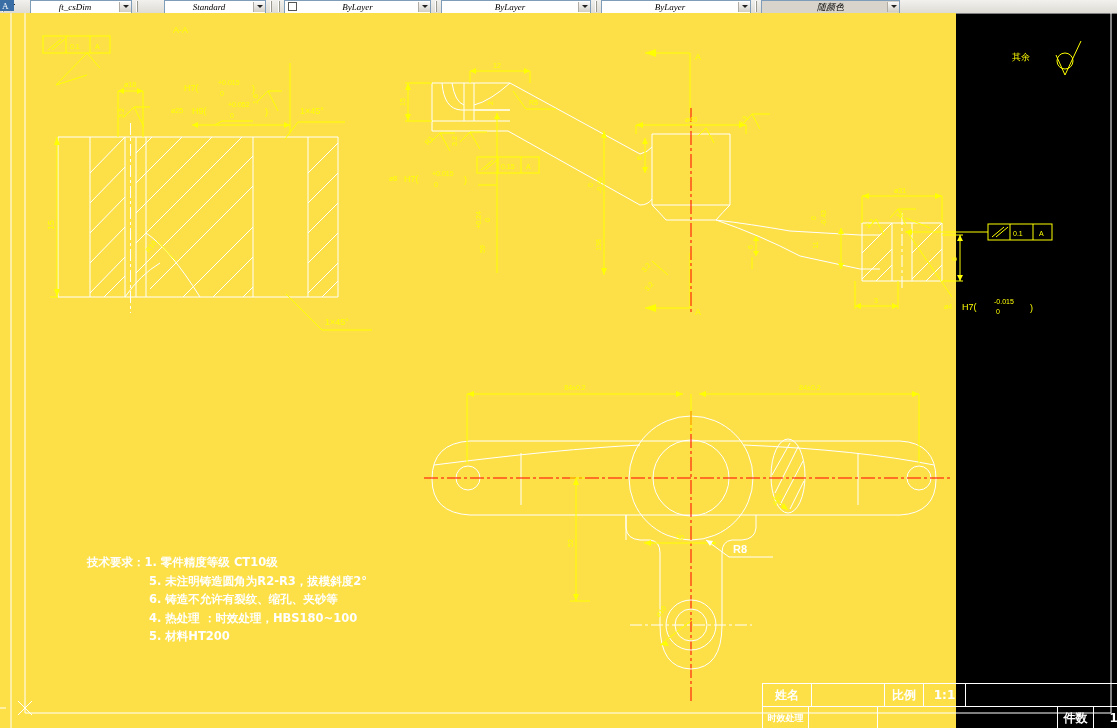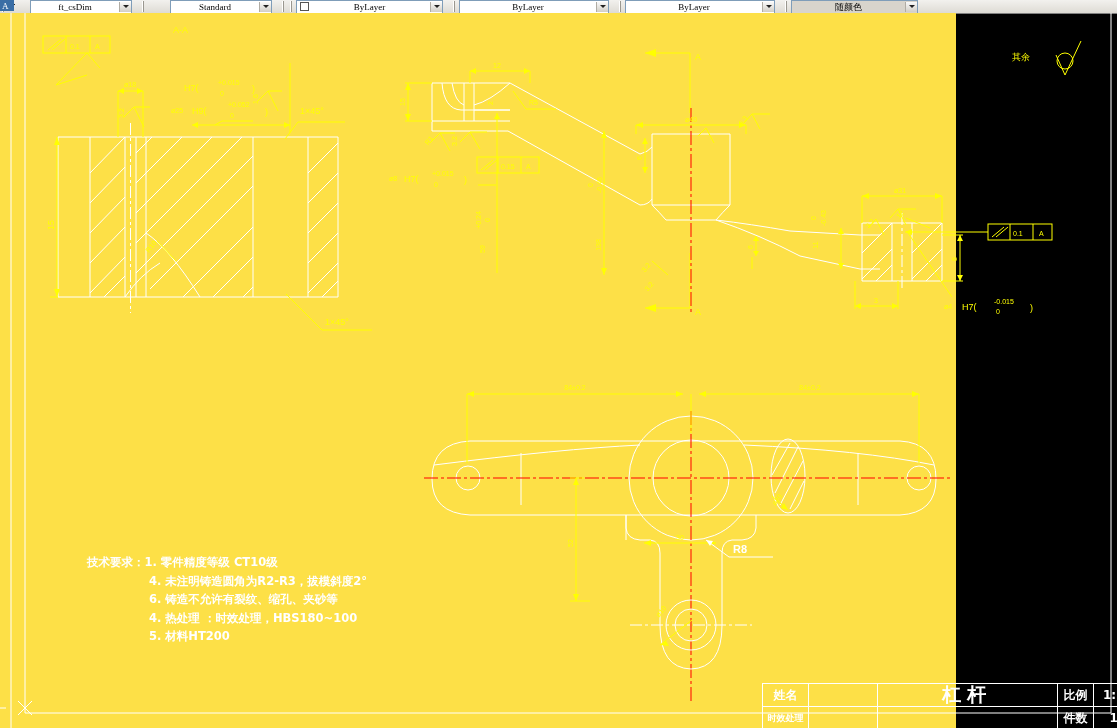--- a/index.html
+++ b/index.html
@@ -8,28 +8,28 @@
 
   
   #toolbar{position:absolute;left:0;top:0;width:1117px;height:13px;
     background:linear-gradient(#f2f1ee,#dedbd4);border-bottom:1px solid #808080;
     display:flex;align-items:center;overflow:hidden;}
   .tb-grip{width:4px;height:11px;margin:0 2px;
     background:linear-gradient(90deg,#fff 0 1px,#9a978f 1px 2px,transparent 2px);}
   .tb-btn{width:22px;height:12px;display:flex;align-items:center;justify-content:center;
     background:transparent;}
   .combo{height:12px;background:#fff;border:1px solid #7f9db9;display:flex;align-items:center;
-    font-size:9px;color:#000;position:relative;margin-right:8px;line-height:12px;}
+    font-size:9px;color:#000;position:relative;margin-right:2px;line-height:12px;font-style:italic;}
   .combo .txt{flex:1;text-align:center;white-space:nowrap;overflow:hidden;
     font-family:"Liberation Serif",serif;font-size:9px;}
   .combo .arrow{width:11px;height:10px;background:linear-gradient(#fafafa,#d2cec6);
     border-left:1px solid #b0aca4;display:flex;align-items:center;justify-content:center;}
   .combo .arrow i{display:block;width:0;height:0;border-left:3px solid transparent;
     border-right:3px solid transparent;border-top:3px solid #222;}
-  .combo.disabled{background:#d8d4cc;}
+  .combo.disabled{background:#d8d4cc;padding-left:12px;}
   .swatch{width:7px;height:7px;border:1px solid #555;background:#fff;margin-left:3px;flex:0 0 auto;}
 
   
   #canvas{position:absolute;left:0;top:13px;width:956px;height:715px;background:#fde047;}
   svg{position:absolute;left:0;top:0;}
   .y{stroke:#ffff00;fill:none;stroke-width:1;}
   .w{stroke:#ffffff;fill:none;stroke-width:1;}
   .yf{fill:#ffff00;}
   .wf{fill:#ffffff;}
   text.ydim{fill:#ffff00;font-family:"Liberation Sans",sans-serif;font-size:9px;}
@@ -611,31 +611,30 @@
       <g>
         <text class="ydim" x="1012" y="47" font-size="12">其余</text>
         <path class="y" d="M1056 42 L1065 62 L1081 28"></path>
         <circle class="y" cx="1065" cy="48" r="8"></circle>
       </g>
     </svg>
   </div>
 
   <div id="tech">
     <span class="ln"><span>技术要求：</span><span>1. 零件精度等级 CT10级</span></span>
-    <span class="ln ind">4. 未注明铸造圆角为R2-R3，拔模斜度2°</span>
+    <span class="ln ind">5. 未注明铸造圆角为R2-R3，拔模斜度2°</span>
     <span class="ln ind">6. 铸造不允许有裂纹、缩孔、夹砂等</span>
     <span class="ln ind">4. 热处理 ：时效处理，HBS180~100</span>
     <span class="ln ind">5. 材料HT200</span>
   </div>
 
   <div id="titleblock">
     <div class="tbrow">
       <div class="tbc c1">姓名</div>
       <div class="tbc c2"></div>
-      <div class="tbc c3">杠杆</div>
       <div class="tbc c4">比例</div>
       <div class="tbc c5">1:1</div>
     </div>
     <div class="tbrow">
       <div class="tbc c1" style="font-size:9px">时效处理</div>
       <div class="tbc c2"></div>
       <div class="tbc c3"></div>
       <div class="tbc c4">件数</div>
       <div class="tbc c5">1</div>
     </div>

